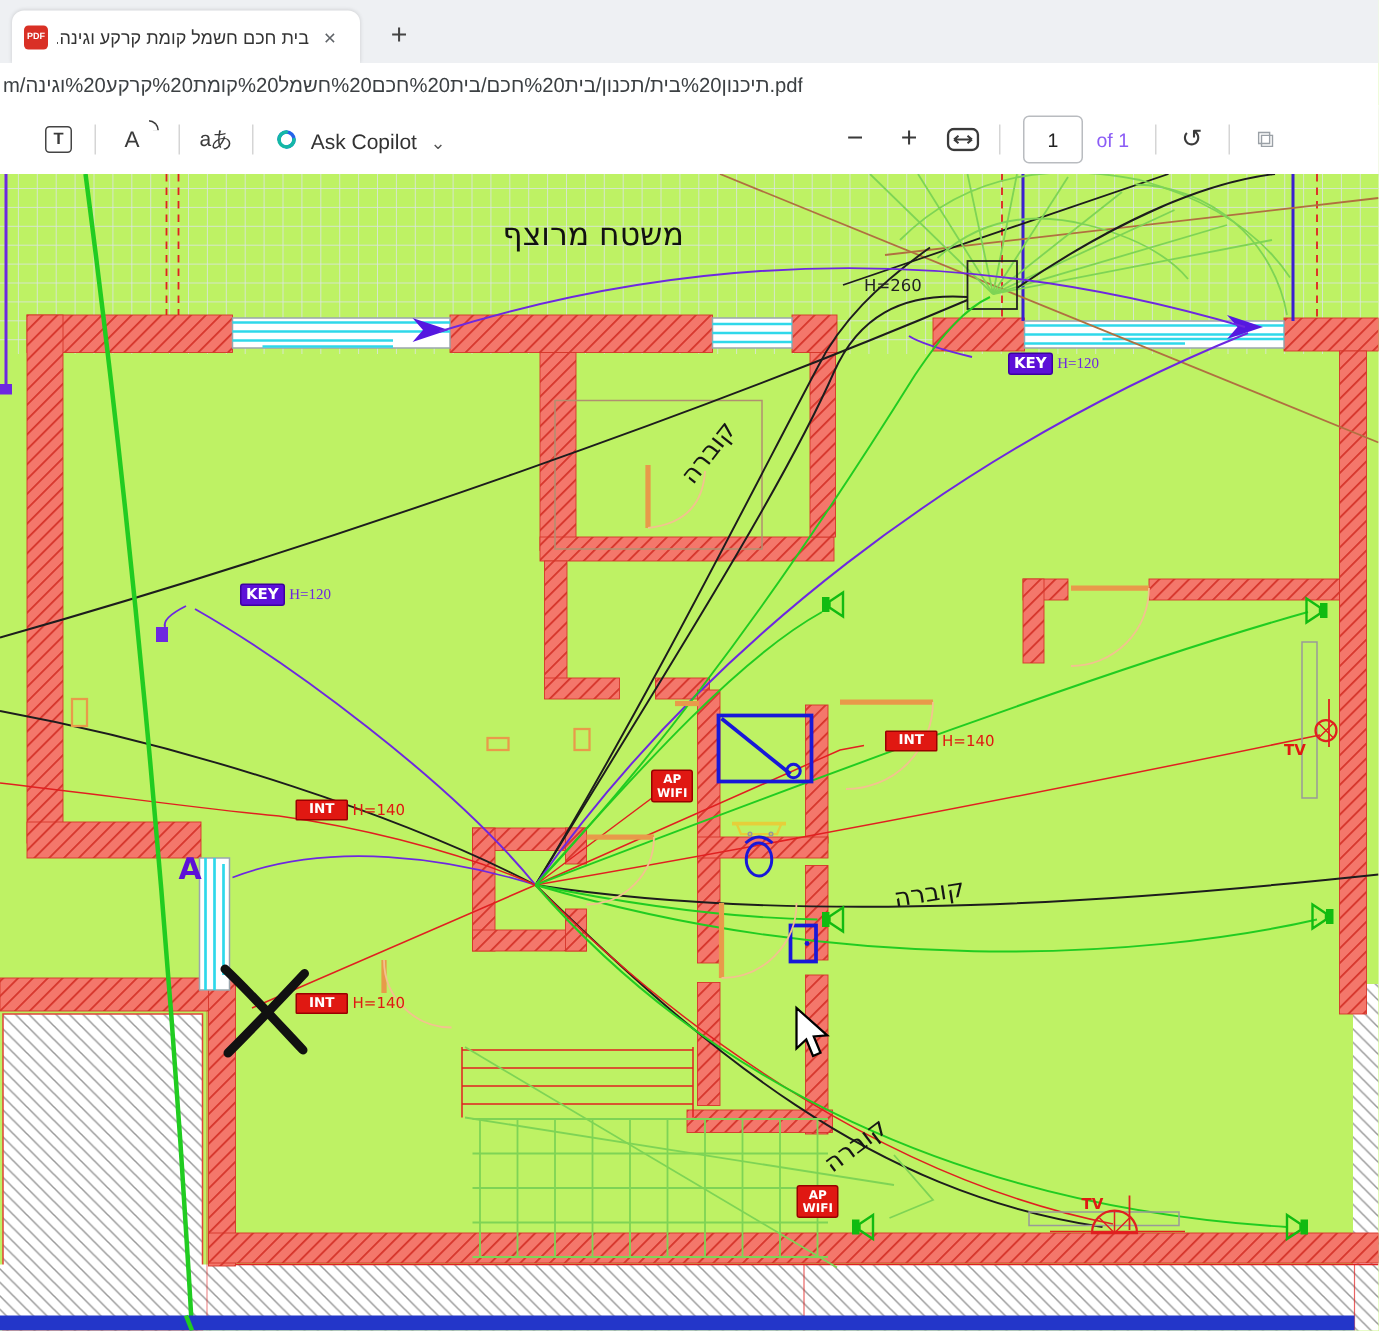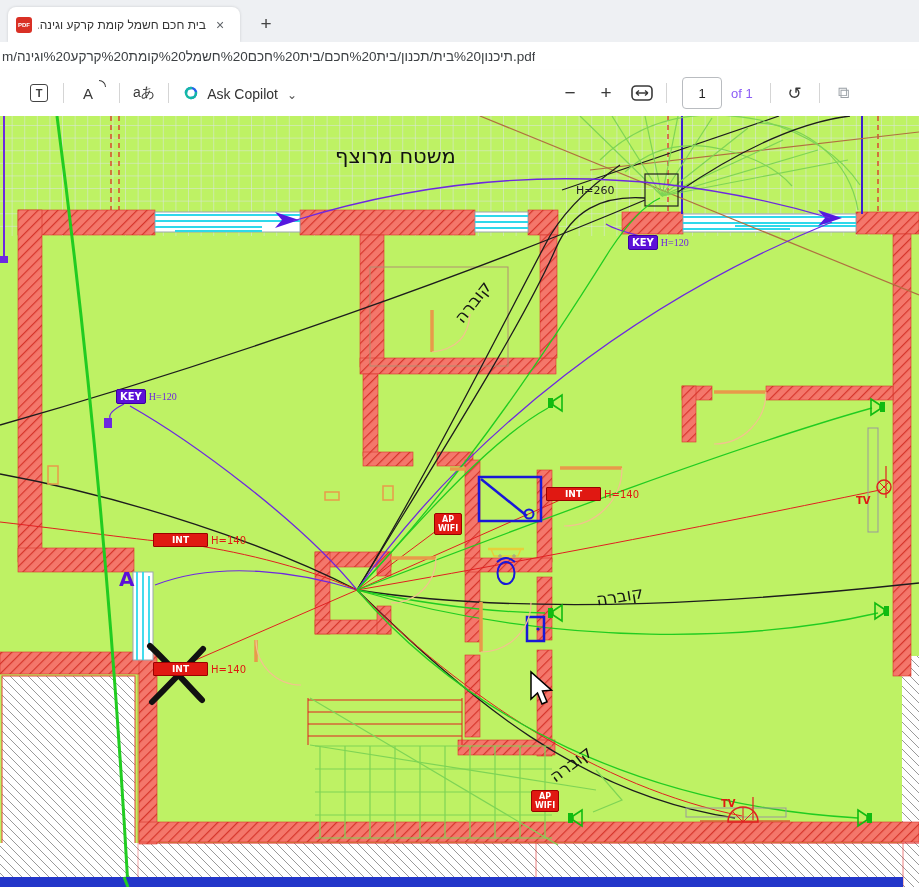--- a/index.html
+++ b/index.html
@@ -34,24 +34,24 @@
   .copi{display:flex;align-items:flex-end;gap:7px;}
   .chev{font-size:12px;color:#555;margin-left:2px;}
   .pagebox{width:34px;height:28px;border:1px solid #b9bcc0;border-radius:4px;text-align:center;font-size:13px;color:#222;margin:0 9px 0 2px;}
   .ofpg{font-size:13px;color:#8b5cf6;margin-right:4px;}
   .grayic{color:#9aa0a6;}
   .pm{font-size:19px;color:#3a3a3a;width:26px;text-align:center;}
   
   .plan{position:absolute;left:0;top:116px;width:919px;height:771px;background:#bef264;}
   .plan svg{position:absolute;left:0;top:0;}
   .lbl{position:absolute;white-space:nowrap;font-family:"DejaVu Sans",sans-serif;}
-  .row{display:flex;align-items:center;gap:3px;}
+  .row{display:flex;align-items:center;gap:3px;margin-left:44px;}
   .keybox{background:#5c10d8;color:#fff;font-weight:bold;font-size:10px;line-height:13px;padding:0 3px;border-radius:2px;border:1px solid #3c00a0;}
   .ph{color:#6d28e0;font-size:10px;font-family:Liberation Serif, serif;}
-  .intbox{background:#e01812;color:#fff;font-weight:bold;font-size:9px;line-height:12px;padding:0 18px;border:1px solid #990000;border-radius:1px;}
+  .intbox{background:#e01812;color:#fff;font-weight:bold;font-size:9px;line-height:12px;padding:0 8px;border:1px solid #990000;border-radius:1px;}
   .rh{color:#e01812;font-size:10px;}
   .apbox{background:#e01812;color:#fff;font-weight:bold;font-size:8px;line-height:1.15;text-align:center;
     padding:1px 3px;border:1.5px solid #900;border-radius:2px;}
   .cobra{font-size:17px;color:#151515;}
   .tvlbl{color:#e01812;font-weight:bold;font-size:10px;}
   .surface{font-size:21px;color:#111;}
   .h260{font-size:11px;color:#222;}
   .secA{color:#5c10d8;font-size:20px;font-weight:bold;}
 </style>
 </head>

